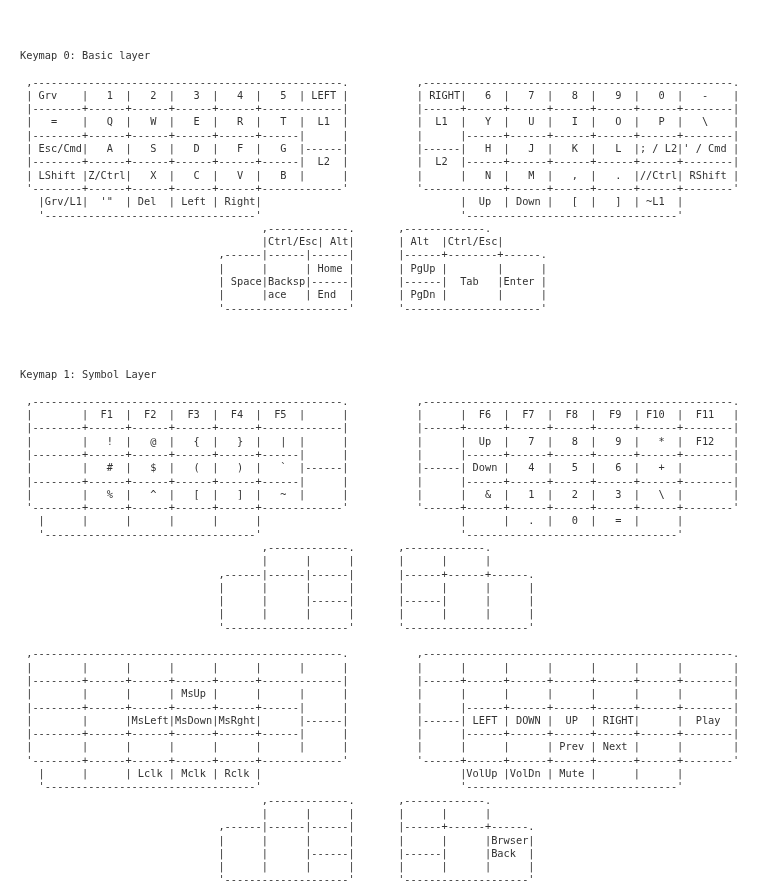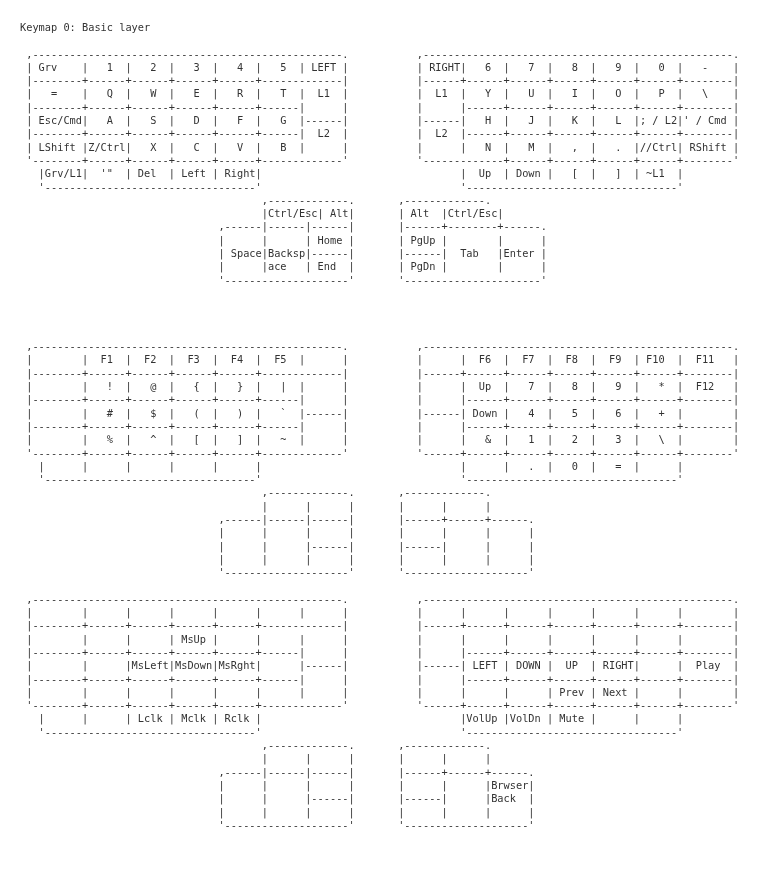--- a/index.html
+++ b/index.html
@@ -27,21 +27,21 @@
     white-space: pre;
   }
   .art {
     margin: 0;
     font-family: inherit;
     font-size: inherit;
     line-height: inherit;
     white-space: pre;
     tab-size: 8;
   }
-  .sec-0 { margin-bottom: 53.2px; }
+  .sec-0 { margin-bottom: 53.2px; margin-top: 28px; }
   .sec-1 { margin-bottom: 13.3px; }
   .sec-2 { margin-bottom: 0; }
 </style>
 </head>
 <body>
 
 <main class="doc">
 
   <section class="sec sec-0">
     <h2 class="hdr">Keymap 0: Basic layer</h2>
@@ -59,20 +59,21 @@
                                        ,-------------.       ,-------------.
                                        |Ctrl/Esc| Alt|       | Alt  |Ctrl/Esc|
                                 ,------|------|------|       |------+--------+------.
                                 |      |      | Home |       | PgUp |        |      |
                                 | Space|Backsp|------|       |------|  Tab   |Enter |
                                 |      |ace   | End  |       | PgDn |        |      |
                                 '--------------------'       '----------------------'</pre>
   </section>
 
   <section class="sec sec-1">
+    <h2 class="hdr">Keymap 1: Symbol Layer</h2>
     <pre class="art"> ,--------------------------------------------------.           ,--------------------------------------------------.
  |        |  F1  |  F2  |  F3  |  F4  |  F5  |      |           |      |  F6  |  F7  |  F8  |  F9  | F10  |  F11   |
  |--------+------+------+------+------+-------------|           |------+------+------+------+------+------+--------|
  |        |   !  |   @  |   {  |   }  |   |  |      |           |      |  Up  |   7  |   8  |   9  |   *  |  F12   |
  |--------+------+------+------+------+------|      |           |      |------+------+------+------+------+--------|
  |        |   #  |   $  |   (  |   )  |   `  |------|           |------| Down |   4  |   5  |   6  |   +  |        |
  |--------+------+------+------+------+------|      |           |      |------+------+------+------+------+--------|
  |        |   %  |   ^  |   [  |   ]  |   ~  |      |           |      |   &amp;  |   1  |   2  |   3  |   \  |        |
  '--------+------+------+------+------+-------------'           '------+------+------+------+------+------+--------'
    |      |      |      |      |      |                                |      |   .  |   0  |   =  |      |

